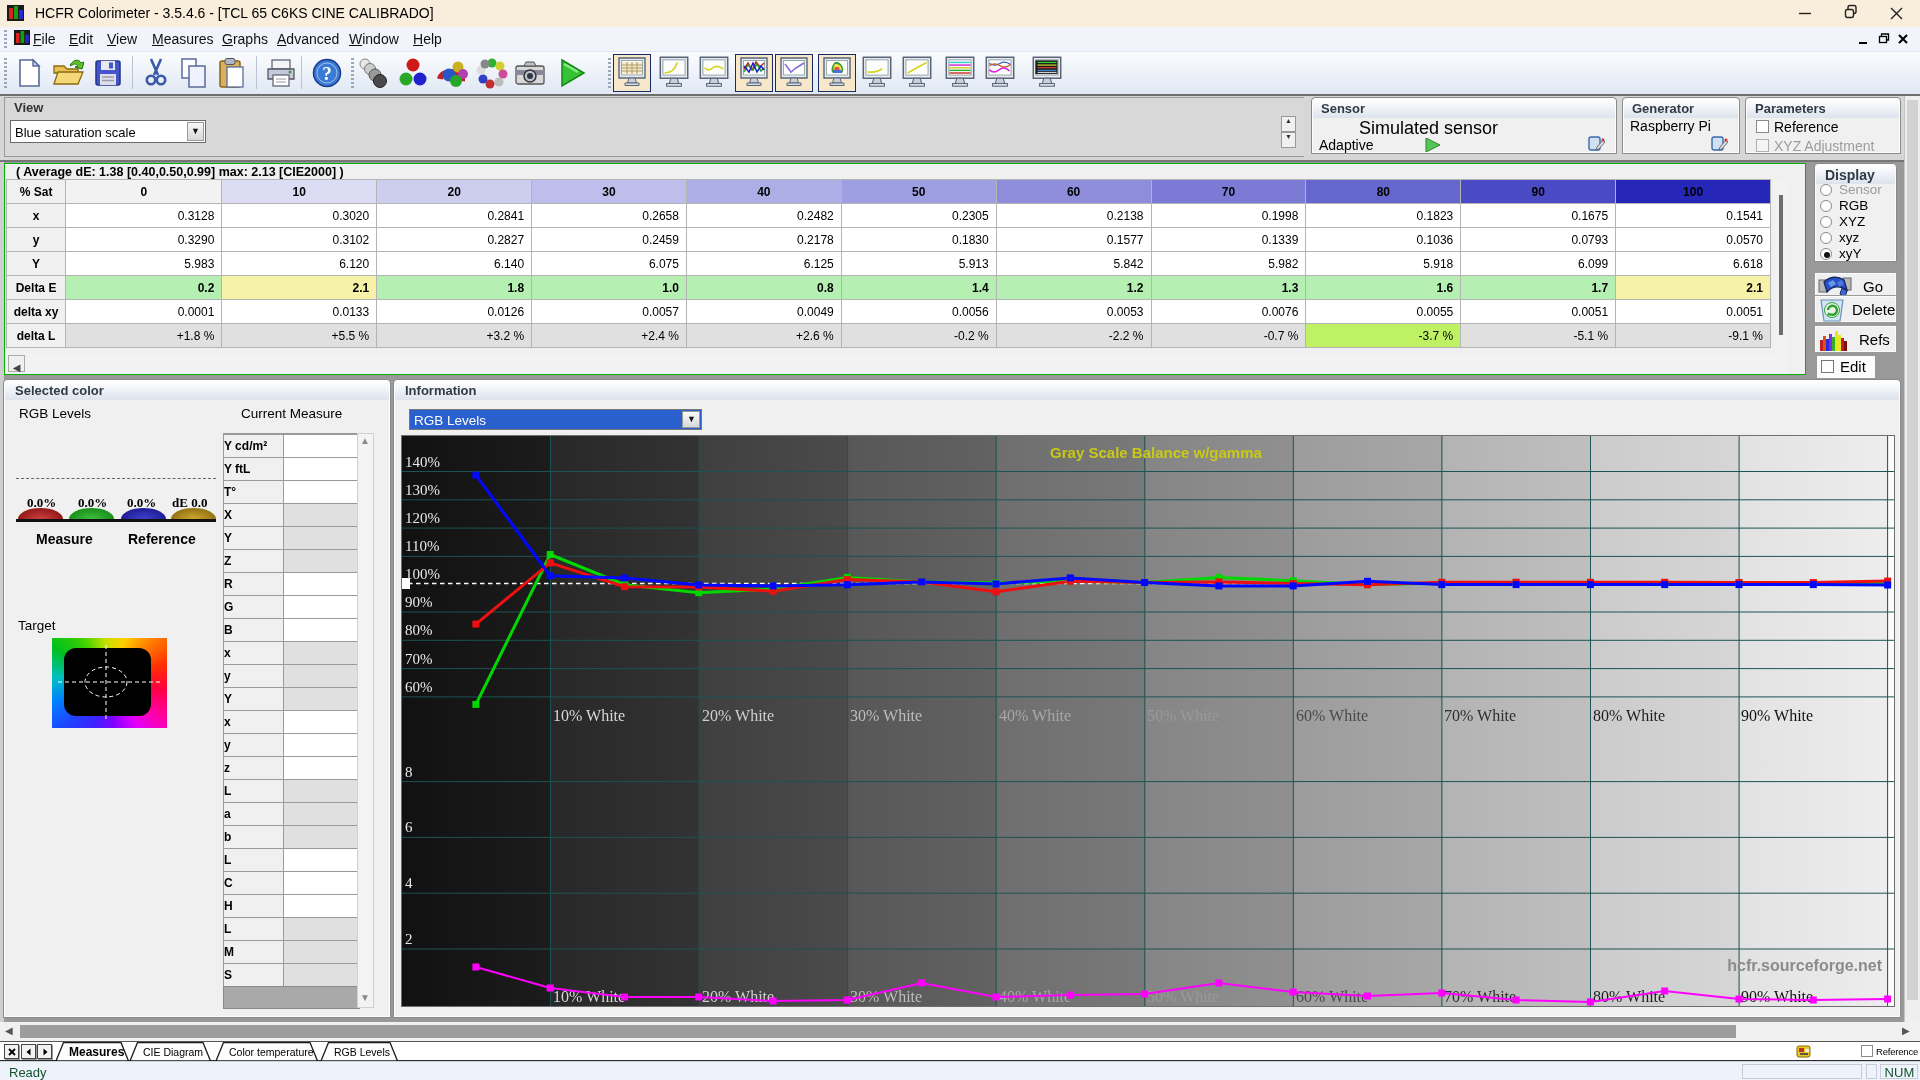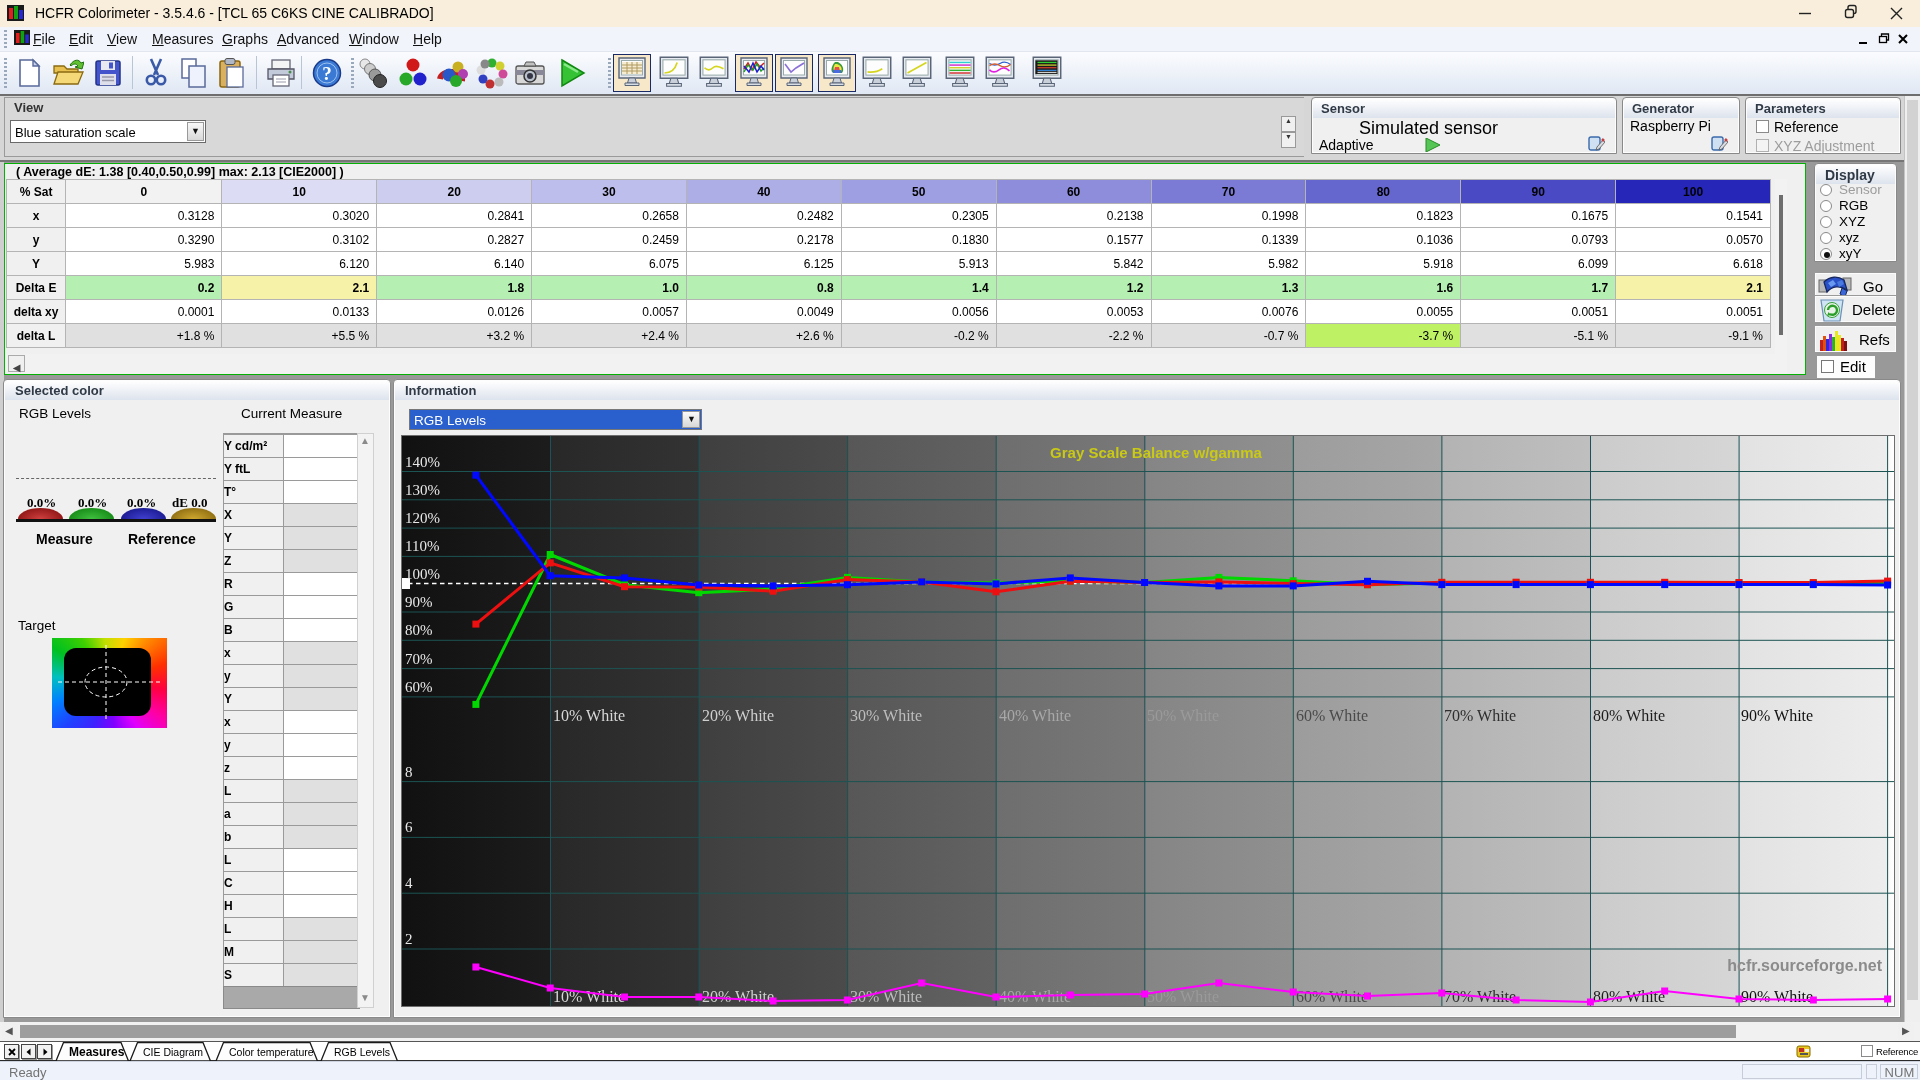--- a/index.html
+++ b/index.html
@@ -34,21 +34,21 @@
 .btnx { width:83px; background:#f0f0f0; border:1px solid #9a9a9a; box-shadow:inset 0 0 0 1px #fcfcfc; }
 .dome { width:45px; height:11px; border-radius:50% 50% 0 0 / 100% 100% 0 0; }
 #cmt { border-collapse:collapse; }
 #cmt td { border:1px solid #9a9a9a; height:23px; font-size:12px; padding:0; }
 #cmt td.l { background:#f0f0f0; font-weight:bold; text-align:left; }
 #cmt td.g { background:#e0e0e0; }
 #cmt td.w { background:#fff; }
 .tbtn { position:absolute; top:1.5px; width:15px; height:15px; background:#f2f2f2; border:1px solid #444; box-shadow:1px 1px 0 #999; }
 .tbtn svg { position:absolute; left:0; top:0; }
 
-#statusbar { left:0; top:1061px; width:1920px; height:19px; background:#eef2fa; font-size:13px; color:#737373; border-top:1px solid #cdd4e0;}
+#statusbar { left:0; top:1061px; width:1920px; height:19px; background:#eef2fa; font-size:13px; color:#14532d; border-top:1px solid #cdd4e0;}
 .spanel { position:absolute; top:2px; height:15px; border:1px solid #c6cdd8; background:#eef2fa; }
 .cell-g { background:#b5f0b2 !important; font-weight:bold; }
 .cell-y { background:#f6f2a8 !important; font-weight:bold; }
 .hdr td { font-weight:bold; text-align:center !important; }
 </style>
 </head>
 <body>
 <div id="stage">
   <div class="abs" id="titlebar">
     <svg class="abs" style="left:7px;top:5px" width="17" height="17">

